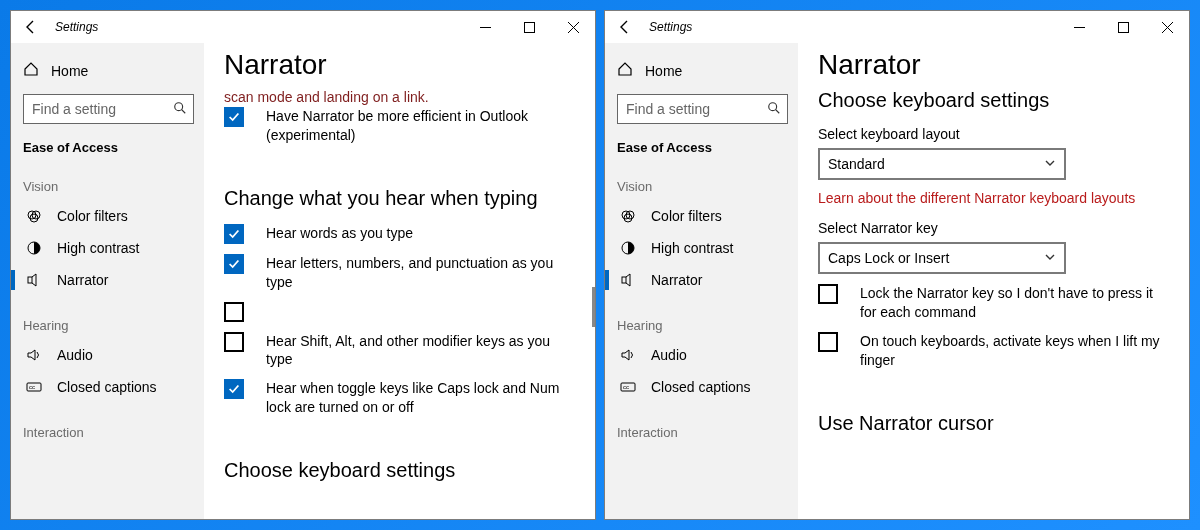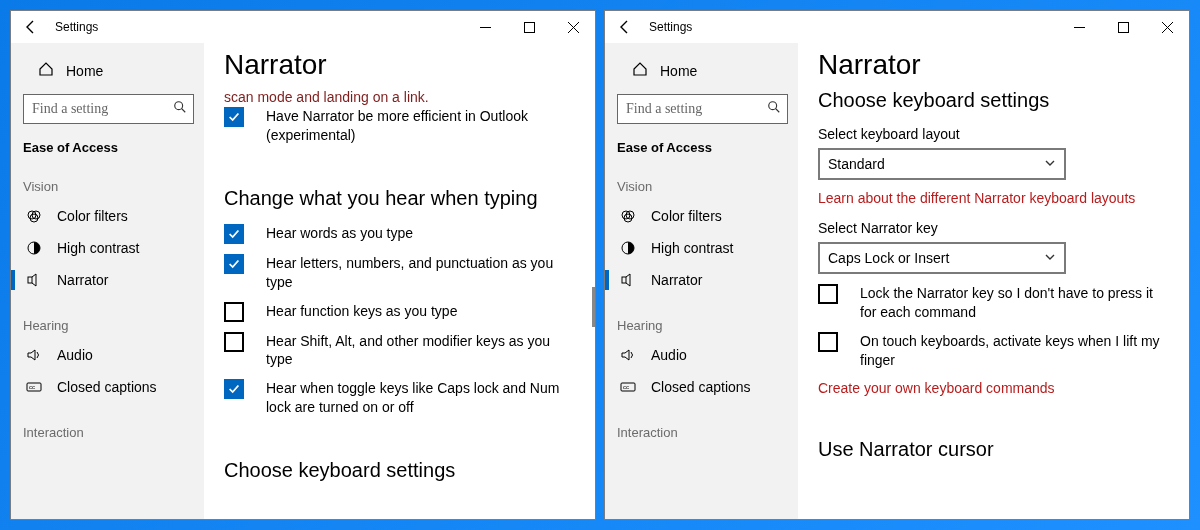--- a/index.html
+++ b/index.html
@@ -21,20 +21,21 @@
   .window-left { left: 10px; top: 10px; width: 586px; height: 510px; }
   .window-right { left: 604px; top: 10px; width: 586px; height: 510px; }
 
   .titlebar {
     height: 32px;
     display: flex;
     align-items: center;
     padding-left: 6px;
     font-size: 12px;
     color: #000;
+    font-style: italic;
   }
   .back-arrow {
     width: 28px; height: 28px;
     display: flex; align-items: center; justify-content: center;
     font-size: 16px;
     cursor: default;
   }
   .titlebar-title { margin-left: 10px; }
   .win-controls { margin-left: auto; display: flex; }
   .win-btn {
@@ -53,35 +54,34 @@
   .sidebar {
     width: 193px;
     background: #f2f2f2;
     padding-top: 10px;
     font-size: 14px;
     color: #000;
     overflow: hidden;
   }
   .home-row {
     display: flex; align-items: center;
-    padding: 8px 10px 8px 27px;
+    padding: 8px 10px 8px 12px;
     gap: 12px;
   }
   .home-row .icon { width: 16px; font-size: 14px; }
   .search-box {
     margin: 6px 10px 10px 12px;
     height: 30px;
     border: 1px solid #666;
     background: #fff;
     display: flex; align-items: center;
     padding: 0 6px 0 8px;
     font-size: 14px;
     color: #666;
     justify-content: space-between;
-    font-family: Liberation Serif, serif;
   }
   .search-box .mag { font-size: 14px; color: #333; }
   .cat-head {
     font-weight: 600;
     font-size: 13px;
     padding: 6px 12px 18px 12px;
   }
   .group-label {
     color: #6b6b6b;
     font-size: 13px;
@@ -294,21 +294,20 @@
       <div class="check-row">
         <div class="cbox checked">
             <svg viewBox="0 0 16 16">
               <path d="M3 8 L6.5 11.5 L13 4" stroke="#fff" stroke-width="2" fill="none"></path>
             </svg>
           </div>
         <div>Hear letters, numbers, and punctuation as you type</div>
       </div>
       <div class="check-row">
         <div class="cbox"></div>
-        <div>Hear function keys as you type</div>
       </div>
       <div class="check-row">
         <div class="cbox"></div>
         <div>Hear Shift, Alt, and other modifier keys as you type</div>
       </div>
       <div class="check-row">
         <div class="cbox checked">
             <svg viewBox="0 0 16 16">
               <path d="M3 8 L6.5 11.5 L13 4" stroke="#fff" stroke-width="2" fill="none"></path>
             </svg>
@@ -443,18 +442,17 @@
       </div>
 
       <div class="check-row">
         <div class="cbox"></div>
         <div style="max-width:340px">Lock the Narrator key so I don't have to press it for each command</div>
       </div>
       <div class="check-row">
         <div class="cbox"></div>
         <div>On touch keyboards, activate keys when I lift my finger</div>
       </div>
-      <a class="link">Create your own keyboard commands</a>
 
       <div class="section-title">Use Narrator cursor</div>
     </div>
   </div>
 </div>
 
 </body></html>

